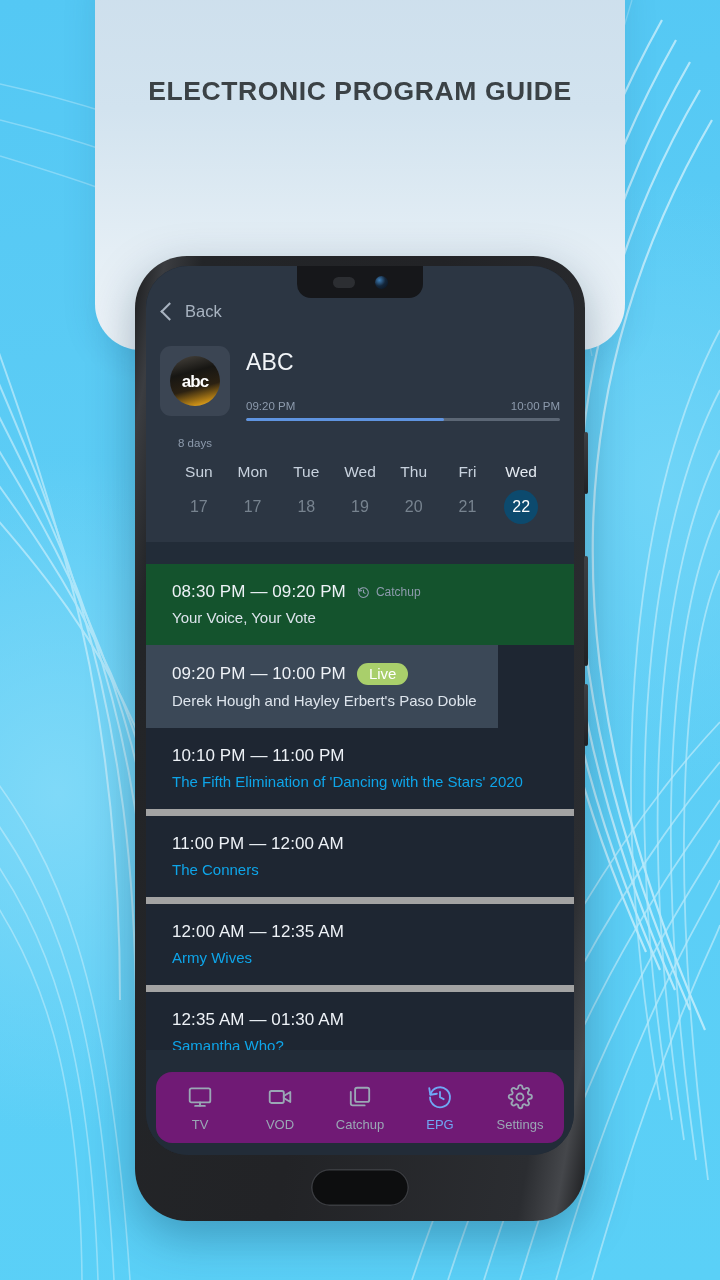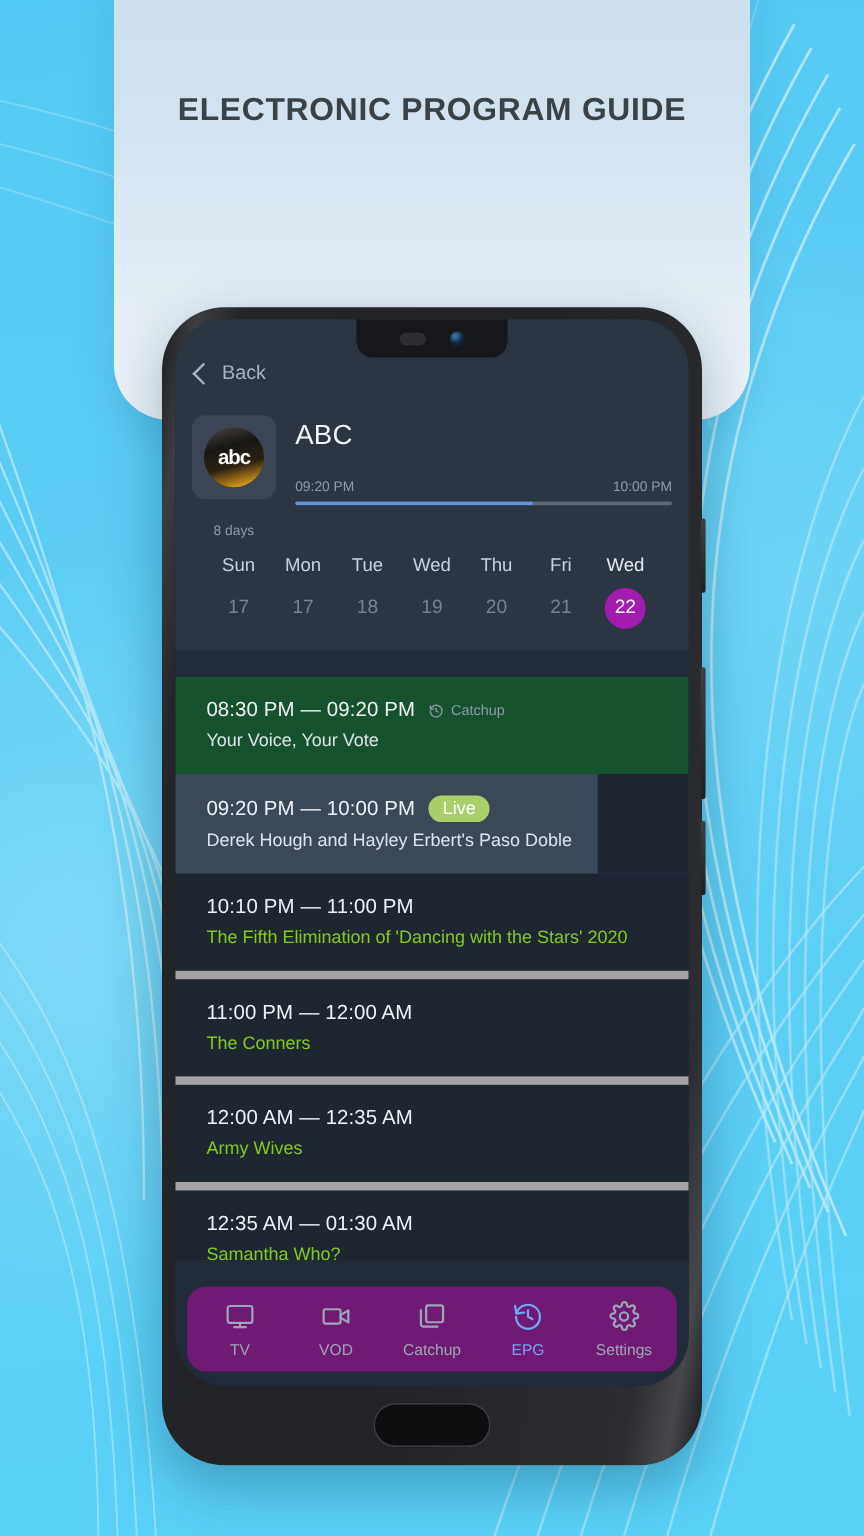--- a/index.html
+++ b/index.html
@@ -103,36 +103,36 @@
   .days-wrap{padding:16px 12px 0 12px;}
   .days-count{color:#8d9bad;font-size:11.5px;padding-left:6px;}
   .days-grid{display:grid;grid-template-columns:repeat(7,1fr);margin-top:14px;}
   .day-cell{display:flex;flex-direction:column;align-items:center;gap:9px;}
   .day-name{color:#c8d2de;font-size:15.5px;}
   .day-num{
     width:34px;height:34px;border-radius:50%;display:flex;align-items:center;
     justify-content:center;color:#77838f;font-size:16px;
   }
   .day-cell.sel .day-name{color:#e4eaf1;}
-  .day-cell.sel .day-num{background:#a21caf;color:#ffffff;}
+  .day-cell.sel .day-num{background:#0c4a6e;color:#ffffff;}
 
   
   .list{flex:1;background:#1e2632;overflow:hidden;position:relative;}
   .prog{
     position:relative;padding:18px 0 19px 26px;
     border-bottom:7px solid #a3a3a3;
   }
   .prog.past{background:#14532d;border-bottom:none;}
   .prog.live{background:#3b4857;border-bottom:none;}
   .prog.live:after{
     content:"";position:absolute;right:0;top:0;bottom:0;width:76px;background:#1e2632;
   }
   .prog-top{display:flex;align-items:center;gap:11px;position:relative;z-index:2;}
   .prog-time{color:#eef2f7;font-size:17px;letter-spacing:.1px;}
-  .prog-title{color:#84cc16;font-size:15px;margin-top:7px;position:relative;z-index:2;}
+  .prog-title{color:#0ea5e9;font-size:15px;margin-top:7px;position:relative;z-index:2;}
   .prog.past .prog-title,.prog.live .prog-title{color:#dde4ec;}
 
   .badge-live{
     background:#a9cf6b;color:#ffffff;font-size:15px;
     padding:3px 12px 4px 12px;border-radius:11px;line-height:1;
   }
   .badge-catch{display:flex;align-items:center;gap:6px;color:#8d9bad;font-size:12px;}
 
   
   .navbar{

